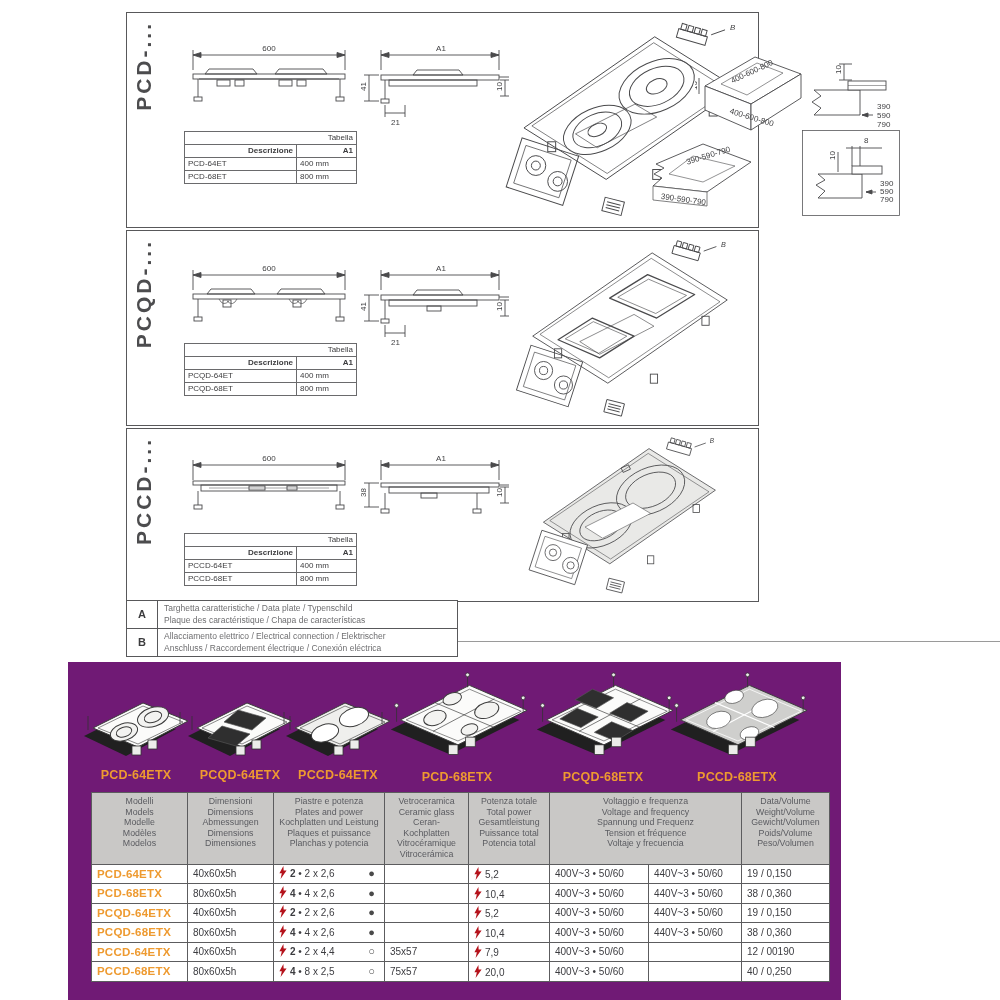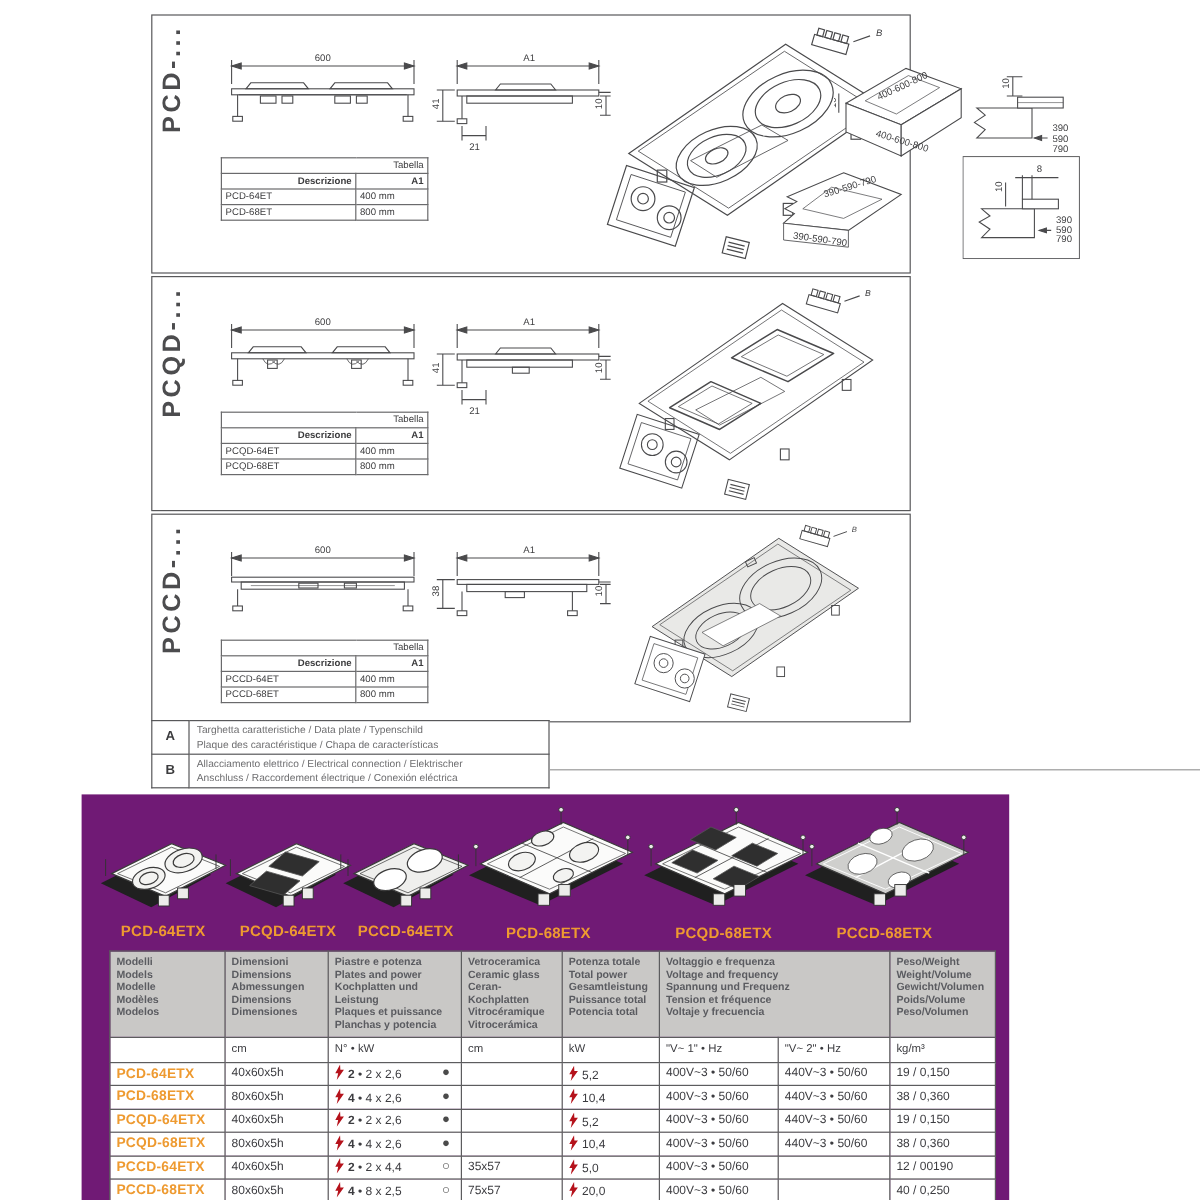--- a/index.html
+++ b/index.html
@@ -23,22 +23,22 @@
          font-size:8.5px;color:#6e6e70;background:#fff;}
   .notes td{border:1px solid #58585a;padding:2px 6px;white-space:pre-line;line-height:11.5px;}
   .notes .k{font-weight:bold;width:18px;text-align:center;color:#3c3c3e;font-size:11px;}
   .hline{position:absolute;top:641px;left:458px;width:542px;border-top:1px solid #9a9a9a;}
   
   .bottom{position:absolute;left:68px;top:662px;width:773px;height:338px;background:#701a75;}
   .prod{position:absolute;text-align:center;}
   .prod .lbl{color:#ee9a30;font-weight:bold;font-size:12.5px;letter-spacing:.2px;margin-top:2px;}
   
   .spec{position:absolute;left:23px;top:130px;border-collapse:collapse;table-layout:fixed;width:738px;}
-  .spec th{background:#c9c8c6;color:#5a5b60;font-weight:bold;font-size:8.8px;line-height:10.6px;
-           text-align:left;vertical-align:top;padding:3px 5px 4px 5px;white-space:pre-line;
+  .spec th{background:#c9c8c6;color:#5a5b60;font-weight:normal;font-size:8.8px;line-height:10.6px;
+           text-align:center;vertical-align:top;padding:3px 5px 4px 5px;white-space:pre-line;
            border:1px solid #5c5c5e;}
   .spec td{background:#fff;border:1px solid #5c5c5e;font-size:10px;color:#3c3c40;
            padding:1px 5px;height:16.5px;vertical-align:middle;}
   .spec .sub{font-size:9.5px;color:#3c3c40;height:18px;}
   .spec .model{color:#ee9a30;font-weight:bold;font-size:11.5px;letter-spacing:.2px;}
   .bolt{width:8px;height:13px;vertical-align:-2px;margin-right:3px;}
   .bolt path{fill:#b5121b;}
   .dot{float:right;margin-right:4px;font-size:11px;color:#4a4a4a;line-height:15px;}
   .bold{font-weight:bold;}
 </style>
@@ -673,36 +673,26 @@
         <th>Potenza totale
 Total power
 Gesamtleistung
 Puissance total
 Potencia total</th>
         <th colspan="2">Voltaggio e frequenza
 Voltage and frequency
 Spannung und Frequenz
 Tension et fréquence
 Voltaje y frecuencia</th>
-        <th>Peso/Weight
+        <th>Data/Volume
 Weight/Volume
 Gewicht/Volumen
 Poids/Volume
 Peso/Volumen</th>
       </tr>
-      <tr>
-        <td class="sub"></td>
-        <td class="sub">cm</td>
-        <td class="sub">N° • kW</td>
-        <td class="sub">cm</td>
-        <td class="sub">kW</td>
-        <td class="sub">"V~ 1" • Hz</td>
-        <td class="sub">"V~ 2" • Hz</td>
-        <td class="sub">kg/m³</td>
-      </tr>
 
       <tr>
         <td class="model">PCD-64ETX</td>
         <td>40x60x5h</td>
         <td><svg class="bolt" viewBox="0 0 10 16">
                 <path d="M5.5 0 L0.5 9 H3.5 L2 16 L9.5 5.5 H5.8 Z"></path>
               </svg><span class="bold">2</span> <span>• 2 x 2,6</span><span class="dot">●</span></td>
         <td></td>
         <td><svg class="bolt" viewBox="0 0 10 16">
                 <path d="M5.5 0 L0.5 9 H3.5 L2 16 L9.5 5.5 H5.8 Z"></path>
@@ -759,21 +749,21 @@
 
       <tr>
         <td class="model">PCCD-64ETX</td>
         <td>40x60x5h</td>
         <td><svg class="bolt" viewBox="0 0 10 16">
                 <path d="M5.5 0 L0.5 9 H3.5 L2 16 L9.5 5.5 H5.8 Z"></path>
               </svg><span class="bold">2</span> <span>• 2 x 4,4</span><span class="dot">○</span></td>
         <td>35x57</td>
         <td><svg class="bolt" viewBox="0 0 10 16">
                 <path d="M5.5 0 L0.5 9 H3.5 L2 16 L9.5 5.5 H5.8 Z"></path>
-              </svg><span>5,0</span></td>
+              </svg><span>7,9</span></td>
         <td>400V~3 • 50/60</td>
         <td></td>
         <td>12 / 00190</td>
       </tr>
 
       <tr>
         <td class="model">PCCD-68ETX</td>
         <td>80x60x5h</td>
         <td><svg class="bolt" viewBox="0 0 10 16">
                 <path d="M5.5 0 L0.5 9 H3.5 L2 16 L9.5 5.5 H5.8 Z"></path>

